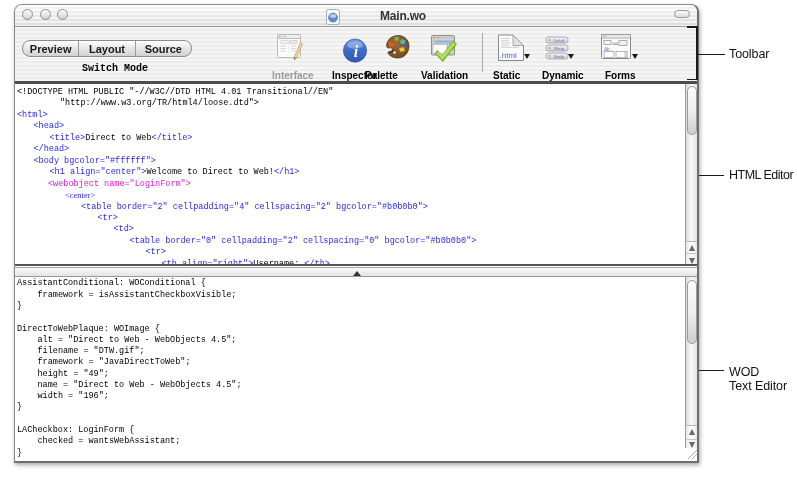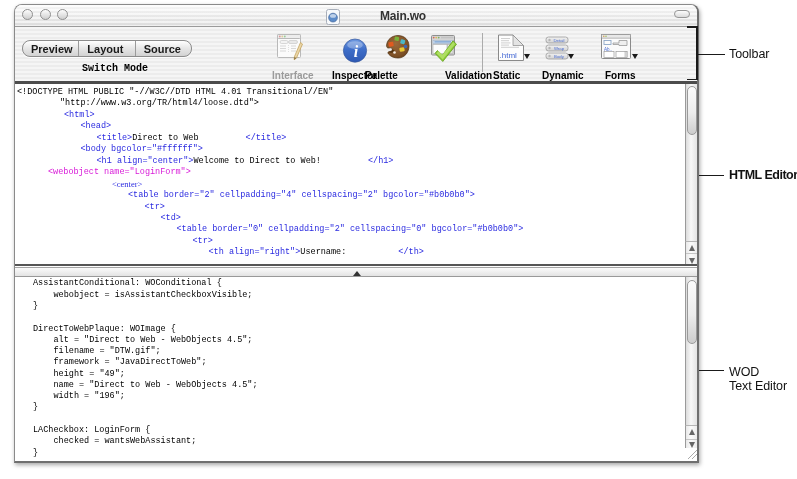--- a/index.html
+++ b/index.html
@@ -17,39 +17,39 @@
  border:1px solid #8f8f8f;background:linear-gradient(to bottom,#fdfdfd,#cfcfcf);}
 #pill{position:absolute;top:5px;right:7px;width:16px;height:8px;border-radius:4px;
  border:1px solid #979797;background:linear-gradient(to bottom,#fcfcfc,#dadada);}
 #title{position:absolute;left:329px;top:4px;font:bold 12px "Liberation Sans",sans-serif;color:#333;letter-spacing:-0.2px;margin-left:36px;}
 
 #toolbar{position:absolute;left:0;top:22px;width:100%;height:57px;
  background:repeating-linear-gradient(to bottom,#f5f5f5 0 2px,#ececec 2px 4px);
  border-bottom:3px solid #4c4c4c;}
 #seg{position:absolute;left:7px;top:13px;width:170px;height:17px;border:1px solid #8c8c8c;
  border-radius:8px;background:linear-gradient(to bottom,#fff,#e8e8e8 45%,#d2d2d2);display:flex;box-shadow:0 1px 0 rgba(255,255,255,0.9);}
-#seg div{flex:1;border-right:1px solid #9a9a9a;
- font:bold 11px/17px "Liberation Sans",sans-serif;color:#1a1a1a;padding-left:8px;}
+#seg div{flex:1;border-right:1px solid #9a9a9a;text-align:center;
+ font:bold 11px/17px "Liberation Sans",sans-serif;color:#1a1a1a;}
 #seg div:last-child{border-right:none;}
 .tlabel{position:absolute;font:bold 10px "Liberation Sans",sans-serif;color:#000;white-space:nowrap;}
 .gray{color:#9b9b9b;}
 #tsep{position:absolute;left:467px;top:6px;width:1px;height:39px;background:#ababab;}
 .dd{position:absolute;width:0;height:0;border-left:3.5px solid transparent;border-right:3.5px solid transparent;border-top:5px solid #1a1a1a;}
 
 .pane{position:absolute;left:0;background:#fff;overflow:hidden;}
 #htmlpane{top:79px;height:182px;width:682px;border-bottom:2px solid #565656;}
 #splitter{position:absolute;left:0;top:262px;width:682px;height:10px;
  background:linear-gradient(to bottom,#fbfbfb,#e3e3e3);border-top:1px solid #a5a5a5;border-bottom:1px solid #999;}
 #splitarrow{position:absolute;left:338px;top:3px;width:0;height:0;
  border-left:4.5px solid transparent;border-right:4.5px solid transparent;border-bottom:5px solid #333;}
 #wodpane{top:272px;height:184px;width:682px;}
 
 .code{position:absolute;font-family:"Liberation Mono",monospace;font-size:8.5px;line-height:11.45px;color:#000;}
 .code div{white-space:pre;overflow:visible;}
-.b{color:#2a2ae0;margin-left:47px;}
+.b{color:#2a2ae0;}
 .m{color:#d81ad8;}
 
 .sb{position:absolute;width:12px;background:linear-gradient(to right,#dcdcdc,#f7f7f7 45%,#e3e3e3);border-left:1px solid #9a9a9a;}
 .thumb{position:absolute;left:1px;width:10px;border:1px solid #9a9a9a;border-radius:5.5px;
  background:linear-gradient(to bottom,#fbfbfb,#ececec 55%,#cdcdcd);}
 .arrbox{position:absolute;left:0;width:12px;background:linear-gradient(to right,#e8e8e8,#fbfbfb 45%,#ececec);border-top:1px solid #b5b5b5;}
 .tri-up{position:absolute;left:3px;width:0;height:0;border-left:3.5px solid transparent;border-right:3.5px solid transparent;border-bottom:6px solid #666;}
 .tri-dn{position:absolute;left:3px;width:0;height:0;border-left:3.5px solid transparent;border-right:3.5px solid transparent;border-top:6px solid #666;}
 .arrsep{position:absolute;left:0;width:12px;height:1px;background:#c5c5c5;}
 
@@ -140,21 +140,21 @@
       <circle cx="7.2" cy="2.6" r="0.9" fill="#ddba55"></circle>
       <circle cx="9.7" cy="2.6" r="0.9" fill="#81b361"></circle>
       <rect x="12" y="1.8" width="12.5" height="1.6" fill="#c2c2c2"></rect>
       <rect x="4" y="5.5" width="20" height="2.8" fill="#cdddf0" stroke="#a0b4cc" stroke-width="0.6"></rect>
       <line x1="5.5" y1="6.9" x2="22" y2="6.9" stroke="#5b8ac4" stroke-width="0.9"></line>
       <rect x="4" y="9.5" width="14" height="9" fill="#fcfcfc" stroke="#b5b5b5" stroke-width="0.7"></rect>
       <rect x="18.5" y="9.5" width="5.5" height="9" fill="#e4e4e4" stroke="#b5b5b5" stroke-width="0.7"></rect>
       <path d="M8.5 15.5 L13.2 20.5 L24 5.8 L27.5 9.2 L13.8 26.5 L6 18.3 Z" fill="#8ccc35" stroke="#639f1d" stroke-width="0.8"></path>
       <path d="M9.6 15.9 L13.3 19.7 L24.2 7.1 L26 9.1 L13.7 24.6 L7.4 18.2 Z" fill="#aede63"></path>
     </svg>
-    <div class="tlabel" style="left:406px;top:43px;margin-left:24px;">Validation</div>
+    <div class="tlabel" style="left:406px;top:43px;">Validation</div>
 
     <svg class="abs" style="left:482px;top:7px;" width="28" height="28" viewBox="0 0 28 28">
       <path d="M1.5 1 H16 L26.5 11.5 V26.5 H1.5 Z" fill="#fdfdfd" stroke="#8a8a8a"></path>
       <path d="M16 1 L26.5 11.5 H16 Z" fill="#e4e4e4" stroke="#8a8a8a" stroke-width="0.7"></path>
       <line x1="4" y1="4.5" x2="13" y2="4.5" stroke="#c4c4c4" stroke-width="0.8"></line>
       <line x1="4" y1="6.7" x2="12" y2="6.7" stroke="#c4c4c4" stroke-width="0.8"></line>
       <line x1="4" y1="8.9" x2="13.5" y2="8.9" stroke="#c4c4c4" stroke-width="0.8"></line>
       <line x1="4" y1="11.1" x2="12" y2="11.1" stroke="#c4c4c4" stroke-width="0.8"></line>
       <line x1="4" y1="13.3" x2="22" y2="13.3" stroke="#c4c4c4" stroke-width="0.8"></line>
       <text x="2.5" y="24" font-family="Liberation Sans,sans-serif" font-size="8" fill="#4468d4">.html</text>
@@ -200,20 +200,21 @@
     <div class="tlabel" style="left:590px;top:43px;">Forms</div>
   </div>
 
   <div class="pane" id="htmlpane">
     <div class="code" style="left:2px;top:3px;">
 <div>&lt;!DOCTYPE HTML PUBLIC "-//W3C//DTD HTML 4.01 Transitional//EN"</div>
 <div style="padding-left:43px;">"http://www.w3.org/TR/html4/loose.dtd"&gt;</div>
 <div class="b">&lt;html&gt;</div>
 <div class="b" style="padding-left:16.5px;font-family:Liberation Mono, monospace;">&lt;head&gt;</div>
 <div style="padding-left:32.5px;"><span class="b">&lt;title&gt;</span>Direct to Web<span class="b">&lt;/title&gt;</span></div>
+<div class="b" style="padding-left:16.5px;">&lt;/head&gt;</div>
 <div class="b" style="padding-left:16.5px;">&lt;body bgcolor="#ffffff"&gt;</div>
 <div style="padding-left:32.5px;"><span class="b">&lt;h1 align="center"&gt;</span>Welcome to Direct to Web!<span class="b">&lt;/h1&gt;</span></div>
 <div class="m" style="padding-left:31px;">&lt;webobject name="LoginForm"&gt;</div>
 <div class="b" style="padding-left:48px;font-family:Liberation Serif, serif;">&lt;center&gt;</div>
 <div class="b" style="padding-left:64px;">&lt;table border="2" cellpadding="4" cellspacing="2" bgcolor="#b0b0b0"&gt;</div>
 <div class="b" style="padding-left:80.5px;">&lt;tr&gt;</div>
 <div class="b" style="padding-left:96.5px;">&lt;td&gt;</div>
 <div class="b" style="padding-left:112.5px;">&lt;table border="0" cellpadding="2" cellspacing="0" bgcolor="#b0b0b0"&gt;</div>
 <div class="b" style="padding-left:128.5px;">&lt;tr&gt;</div>
 <div style="padding-left:144.5px;"><span class="b">&lt;th align="right"&gt;</span>Username: <span class="b">&lt;/th&gt;</span></div>
@@ -226,23 +227,23 @@
       <div class="arrsep" style="top:11px;"></div>
       <div class="tri-dn" style="top:16px;"></div>
     </div>
   </div>
 
   <div id="splitter">
       <div id="splitarrow"></div>
     </div>
 
   <div class="pane" id="wodpane">
-    <div class="code" style="left:18px;top:1.4px;line-height:11.28px;">
+    <div class="code" style="left:2px;top:1.4px;line-height:11.28px;">
 <div>AssistantConditional: WOConditional {</div>
-<div style="padding-left:20.5px;">webobject = isAssistantCheckboxVisible;</div>
+<div style="padding-left:20.5px;">framework = isAssistantCheckboxVisible;</div>
 <div>}</div>
 <div>&nbsp;</div>
 <div>DirectToWebPlaque: WOImage {</div>
 <div style="padding-left:20.5px;">alt = "Direct to Web - WebObjects 4.5";</div>
 <div style="padding-left:20.5px;">filename = "DTW.gif";</div>
 <div style="padding-left:20.5px;">framework = "JavaDirectToWeb";</div>
 <div style="padding-left:20.5px;">height = "49";</div>
 <div style="padding-left:20.5px;">name = "Direct to Web - WebObjects 4.5";</div>
 <div style="padding-left:20.5px;">width = "196";</div>
 <div>}</div>
@@ -266,15 +267,15 @@
     </svg>
   </div>
 </div>
 
 <div class="line" style="left:687px;top:26px;width:11px;height:1.5px;"></div>
 <div class="line" style="left:696px;top:26px;width:2px;height:54px;"></div>
 <div class="line" style="left:687px;top:78.5px;width:11px;height:1.5px;"></div>
 <div class="line" style="left:698px;top:53.5px;width:27px;height:1.5px;"></div>
 <div class="ann" style="left:729px;top:47px;">Toolbar</div>
 <div class="line" style="left:699px;top:174.5px;width:25px;height:1.5px;"></div>
-<div class="ann" style="left:729px;top:168px;letter-spacing:-0.5px;font-weight:bold;">HTML Editor</div>
+<div class="ann" style="left:729px;top:168px;letter-spacing:-0.5px;">HTML Editor</div>
 <div class="line" style="left:699px;top:369.5px;width:25px;height:1.5px;"></div>
 <div class="ann" style="left:729px;top:364.5px;">WOD<br>Text Editor</div>
 
 </body></html>

